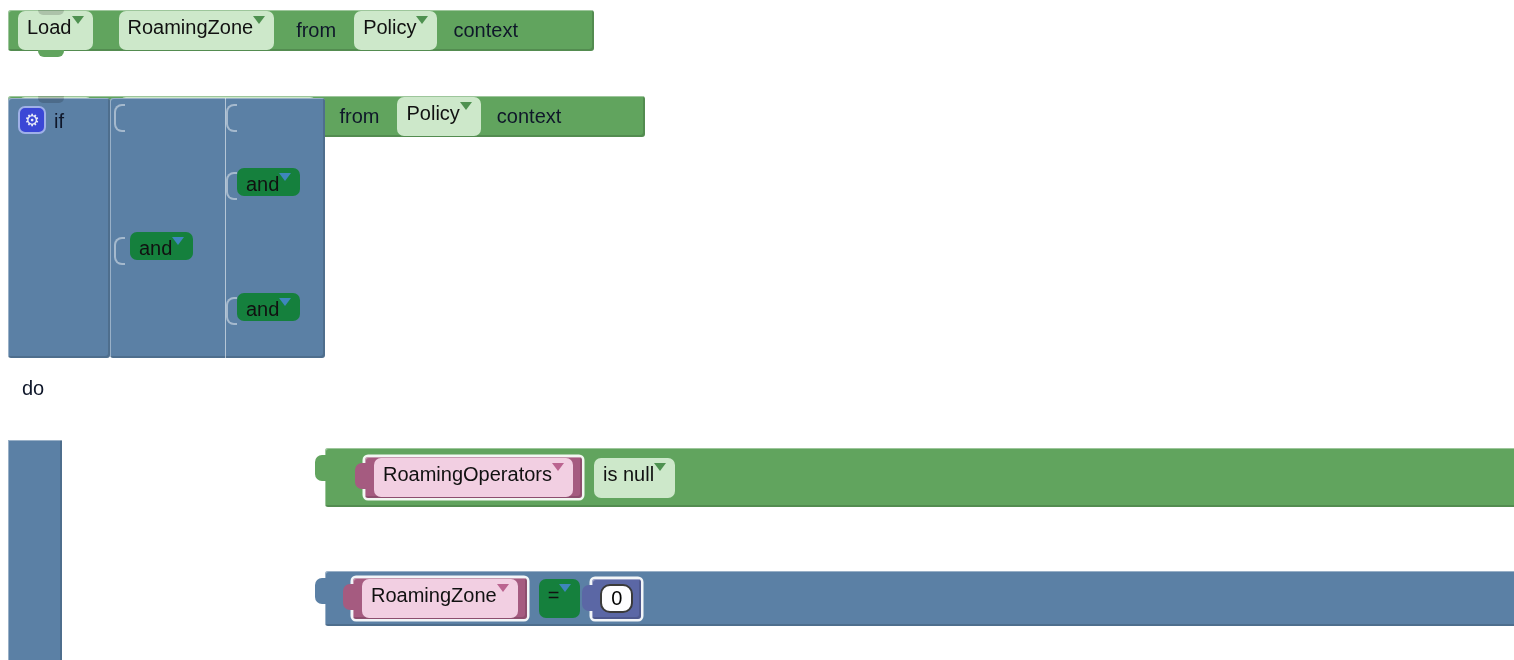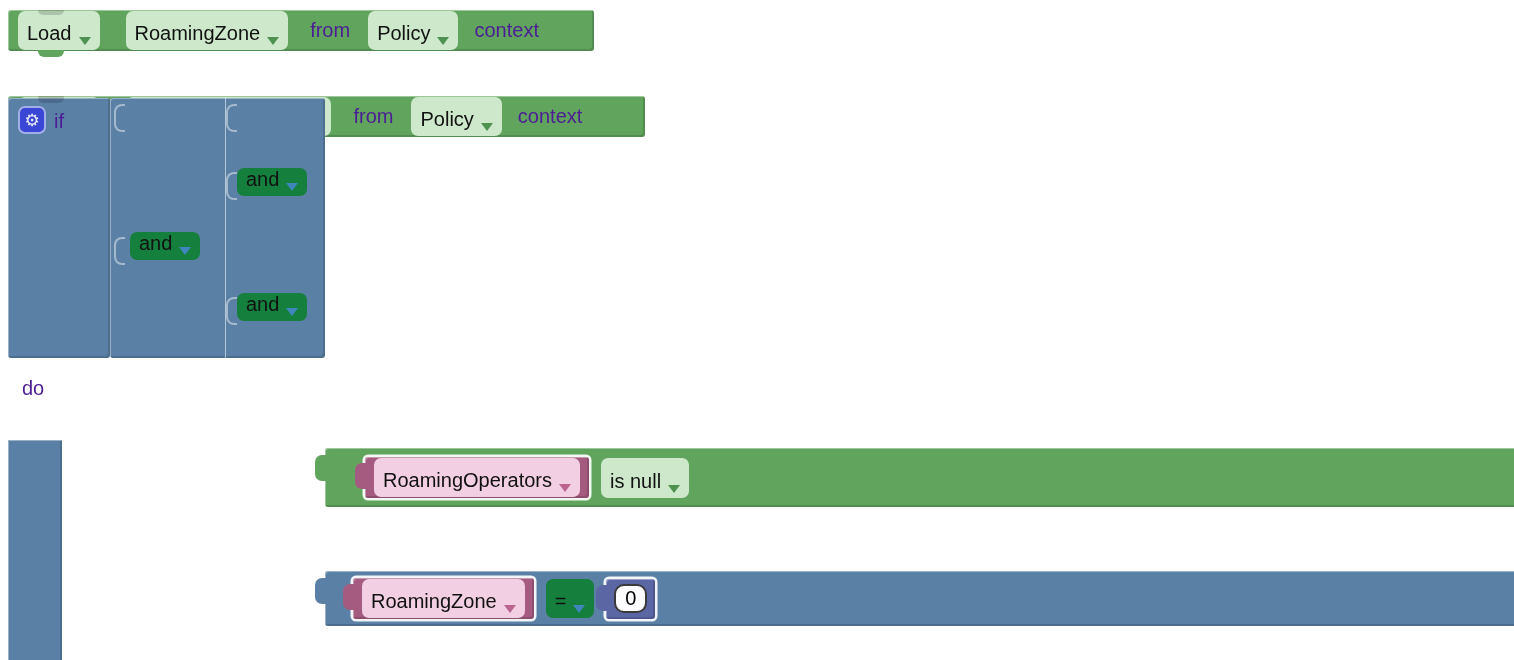--- a/index.html
+++ b/index.html
@@ -17,29 +17,29 @@
   
   .notch{position:absolute;top:0;left:30px;width:26px;height:5px;background:rgba(0,0,0,.16);border-radius:0 0 5px 5px;}
   .bump{position:absolute;bottom:-6px;left:30px;width:26px;height:7px;border-radius:0 0 6px 6px;}
   .bump.green{background:#61a45e;}
   
   .ltab{position:absolute;left:-10px;top:7px;width:13px;height:26px;border-radius:7px 0 0 7px;}
   .ltab.pink{background:#a55b80;}.ltab.slate{background:#5b67a5;}.ltab.greenT{background:#61a45e;}.ltab.steelT{background:#5b80a5;}
   
   .sock{position:absolute;width:9px;height:24px;border:2px solid rgba(255,255,255,.45);border-right:0;border-radius:8px 0 0 8px;}
   
-  .dd{display:flex;align-items:flex-end;gap:7px;border-radius:7px;padding:5px 9px;height:29px;
+  .dd{display:flex;align-items:flex-start;border-radius:7px;padding:5px 9px;height:29px;
       font-size:20px;color:#111;white-space:nowrap;}
   .f-green{background:#cde8ca;}
   .f-blue{background:#15803d;}
   .f-pink{background:#f2cfe2;}
   .arr{width:0;height:0;border-left:6px solid transparent;border-right:6px solid transparent;border-top:8px solid #777;}
   .arr.g{border-top-color:#4e9150;}.arr.b{border-top-color:#3f86bd;}.arr.p{border-top-color:#bb6490;}
   
-  .wl{color:#4c1d95;font-size:20px;white-space:nowrap;}
+  .wl{color:#0f172a;font-size:20px;white-space:nowrap;}
   
   .frow{display:flex;align-items:center;}
   
   .numf{background:#fdfdff;border:2px solid #3a3a3a;border-radius:10px;height:25px;display:flex;align-items:center;padding:0 9px;font-size:20px;color:#000;}
   .rel{position:relative;}
   .gear{position:absolute;left:18px;top:106px;width:28px;height:28px;background:#3a47d6;border:2px solid #9fb0e8;
         border-radius:7px;display:flex;align-items:center;justify-content:center;color:#e9ecf8;font-size:17px;box-sizing:border-box;}
 </style>
 </head>
 <body>

